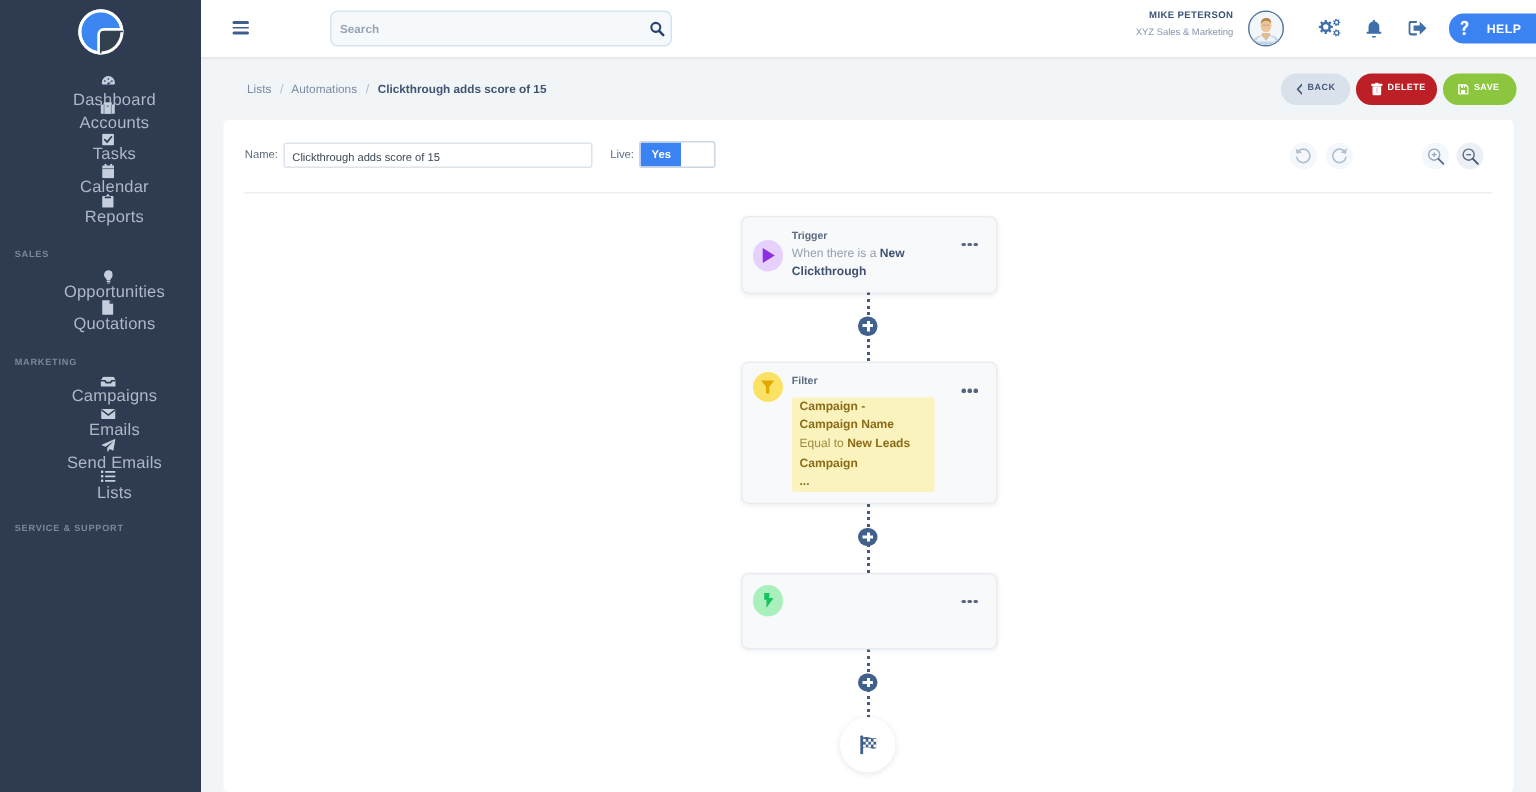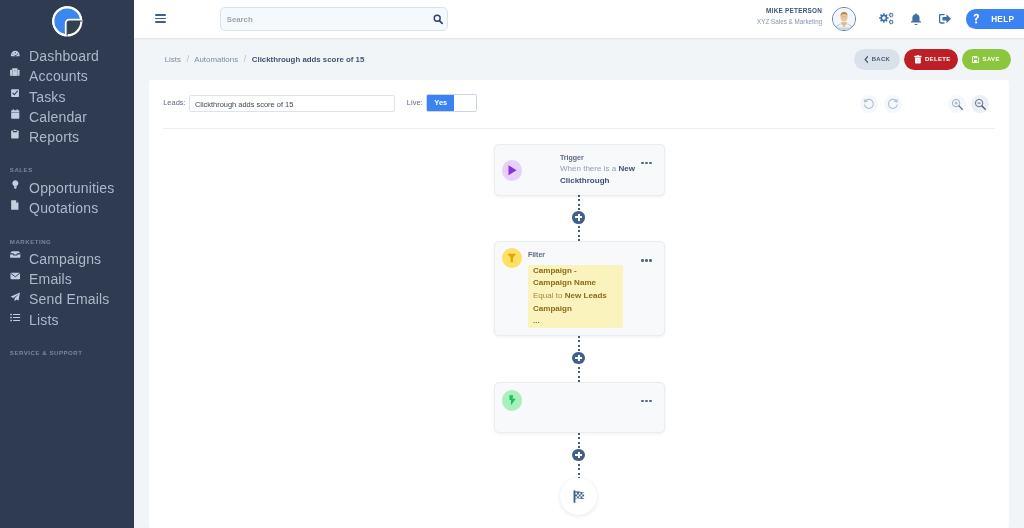--- a/index.html
+++ b/index.html
@@ -2,21 +2,21 @@
 <html><head>
 <meta charset="utf-8">
 <style>
   * { box-sizing: border-box; margin:0; padding:0; }
   html,body { width:1024px; height:528px; overflow:hidden; }
   body { font-family:"Liberation Sans", sans-serif; background:#f2f5f7; position:relative; }
 
   
   #sidebar { position:absolute; left:0; top:0; width:134px; height:528px; background:#2f3b51; overflow:hidden; }
   #logo-wrap { height:47.8px; display:flex; align-items:center; justify-content:center; position:relative; }
-  .nav-item { display:flex; align-items:flex-start; height:20.4px; padding-left:10px; color:#a9b4c6; font-size:14px; cursor:pointer; }
+  .nav-item { display:flex; align-items:center; height:20.4px; padding-left:10px; color:#a9b4c6; font-size:11px; cursor:pointer;flex-direction:column; }
   .nav-item .ni-icon { width:10.5px; display:flex; align-items:center; justify-content:center; color:#b9c3d3; }
   .nav-item .ni-label { margin-left:8.6px; color:#aeb8c8; letter-spacing:.15px;}
   .nav-section { color:#7b8798; font-size:6.1px; font-weight:bold; letter-spacing:.52px; padding-left:9.8px; }
 
   
   #topbar { position:absolute; left:134px; top:0; width:890px; height:38px; background:#ffffff; box-shadow:0 1px 2px rgba(60,80,110,.10); z-index:5; }
   #hamburger { position:absolute; left:21.3px; top:14.3px; width:10.5px; height:8.5px; cursor:pointer; }
   #hamburger span { display:block; height:1.9px; background:#3f5f8c; border-radius:1px; margin-bottom:1.4px; }
   #search-box { position:absolute; left:54.2px; top:6.9px; width:228px; height:23.8px; border:1px solid #d5e3f1; border-radius:5px; background:#f6f9fc;margin-left:32px; }
   #search-box .ph { position:absolute; left:5.5px; top:7.3px; font-size:7.8px; color:#98a4b5; font-weight:bold; }
@@ -307,21 +307,21 @@
   <svg width="7.3" height="7.3" viewBox="0 0 12 12">
     <path d="M0.95 0.95 h7.6 l2.5 2.5 v7.6 h-10.1 z" fill="none" stroke="#fff" stroke-width="1.6"></path>
     <rect x="3.3" y="0.95" width="2.2" height="3.1" fill="#fff"></rect>
     <rect x="6.4" y="0.95" width="1.5" height="3.1" fill="#fff"></rect>
     <rect x="3.3" y="6.5" width="4.6" height="4.55" fill="#fff"></rect>
   </svg>
   <span class="lbl">SAVE</span>
 </div>
 
 <div id="card">
-  <div id="name-label">Leads:</div>
+  <div id="name-label">Name:</div>
   <div id="name-input">
     <div class="val">Clickthrough adds score of 15</div>
   </div>
   <div id="live-label">Live:</div>
   <div id="live-toggle">
     <div class="on">Yes</div>
   </div>
 
   <div class="ctool" style="left:711px;">
     <svg width="11.8" height="11.8" viewBox="0 0 16 16">
@@ -347,21 +347,21 @@
     <svg width="12.6" height="12.6" viewBox="0 0 16 16">
       <circle cx="6.5" cy="6.5" r="4.7" fill="none" stroke="#58698a" stroke-width="1.2"></circle>
       <line x1="10.1" y1="10.1" x2="14.3" y2="14.3" stroke="#44587c" stroke-width="1.6" stroke-linecap="round"></line>
       <line x1="4.5" y1="6.5" x2="8.5" y2="6.5" stroke="#58698a" stroke-width="1.1"></line>
     </svg>
   </div>
   <div id="row-sep"></div>
 
   <div id="flow">
 
-    <div class="node" style="top:63.5px; height:52px;padding-left:32px;">
+    <div class="node" style="top:63.5px; height:52px;">
       <div class="nicon" style="background:#e5d1fb;">
         <svg width="8.9" height="10.6" viewBox="0 0 9 11">
             <path d="M0.4 0.3 L8.7 5.5 L0.4 10.7 z" fill="#8c2fe0"></path>
           </svg>
       </div>
       <div class="nbody">
         <div class="nkind">Trigger</div>
         <div class="ntext"><span>When there is a </span><b>New Clickthrough</b></div>
       </div>
       <div class="dots">

